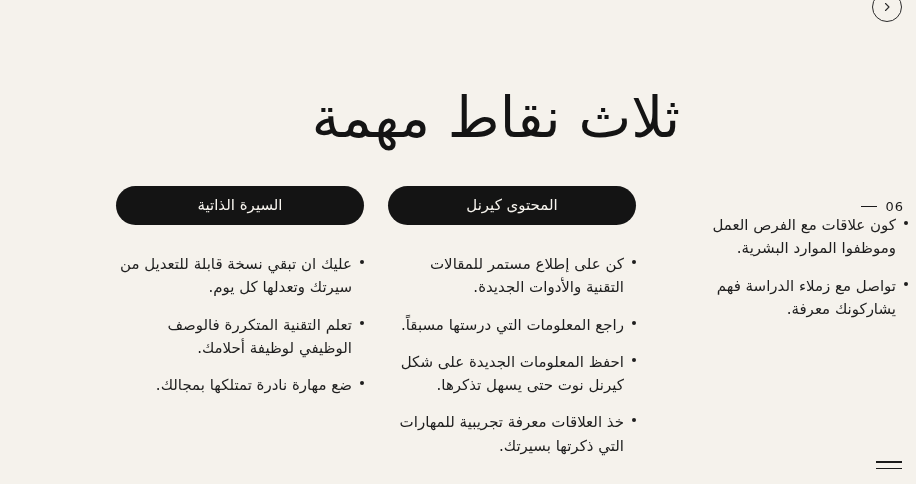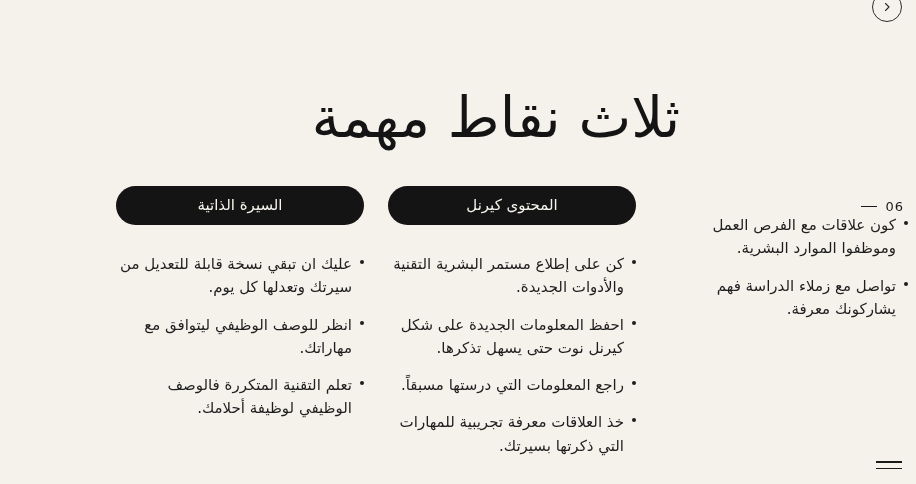--- a/index.html
+++ b/index.html
@@ -181,43 +181,43 @@
 
     <div class="column">
       <div class="pill">السيرة الذاتية</div>
       <ul class="bullets">
         <li>
           <span class="dot"></span>
           <span class="txt">عليك ان تبقي نسخة قابلة للتعديل من سيرتك وتعدلها كل يوم.</span>
         </li>
         <li>
           <span class="dot"></span>
-          <span class="txt">انظر للوصف الوظيفي ليتوافق مع مهاراتك.</span>
-        </li>
-        <li>
-          <span class="dot"></span>
           <span class="txt">تعلم التقنية المتكررة فالوصف الوظيفي لوظيفة أحلامك.</span>
+        </li>
+        <li>
+          <span class="dot"></span>
+          <span class="txt">ضع مهارة نادرة تمتلكها بمجالك.</span>
         </li>
       </ul>
     </div>
 
     <div class="column">
       <div class="pill">المحتوى كيرنل</div>
       <ul class="bullets">
         <li>
           <span class="dot"></span>
-          <span class="txt">كن على إطلاع مستمر البشرية التقنية والأدوات الجديدة.</span>
+          <span class="txt">كن على إطلاع مستمر للمقالات التقنية والأدوات الجديدة.</span>
+        </li>
+        <li>
+          <span class="dot"></span>
+          <span class="txt">راجع المعلومات التي درستها مسبقاً.</span>
         </li>
         <li>
           <span class="dot"></span>
           <span class="txt">احفظ المعلومات الجديدة على شكل كيرنل نوت حتى يسهل تذكرها.</span>
-        </li>
-        <li>
-          <span class="dot"></span>
-          <span class="txt">راجع المعلومات التي درستها مسبقاً.</span>
         </li>
         <li>
           <span class="dot"></span>
           <span class="txt">خذ العلاقات معرفة تجريبية للمهارات التي ذكرتها بسيرتك.</span>
         </li>
       </ul>
     </div>
 
     <div class="column">
       <ul class="bullets">

